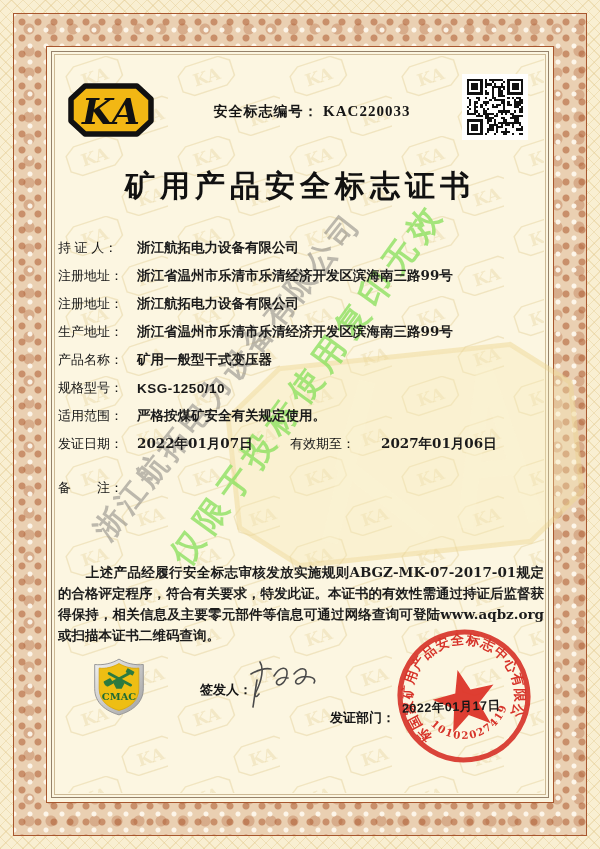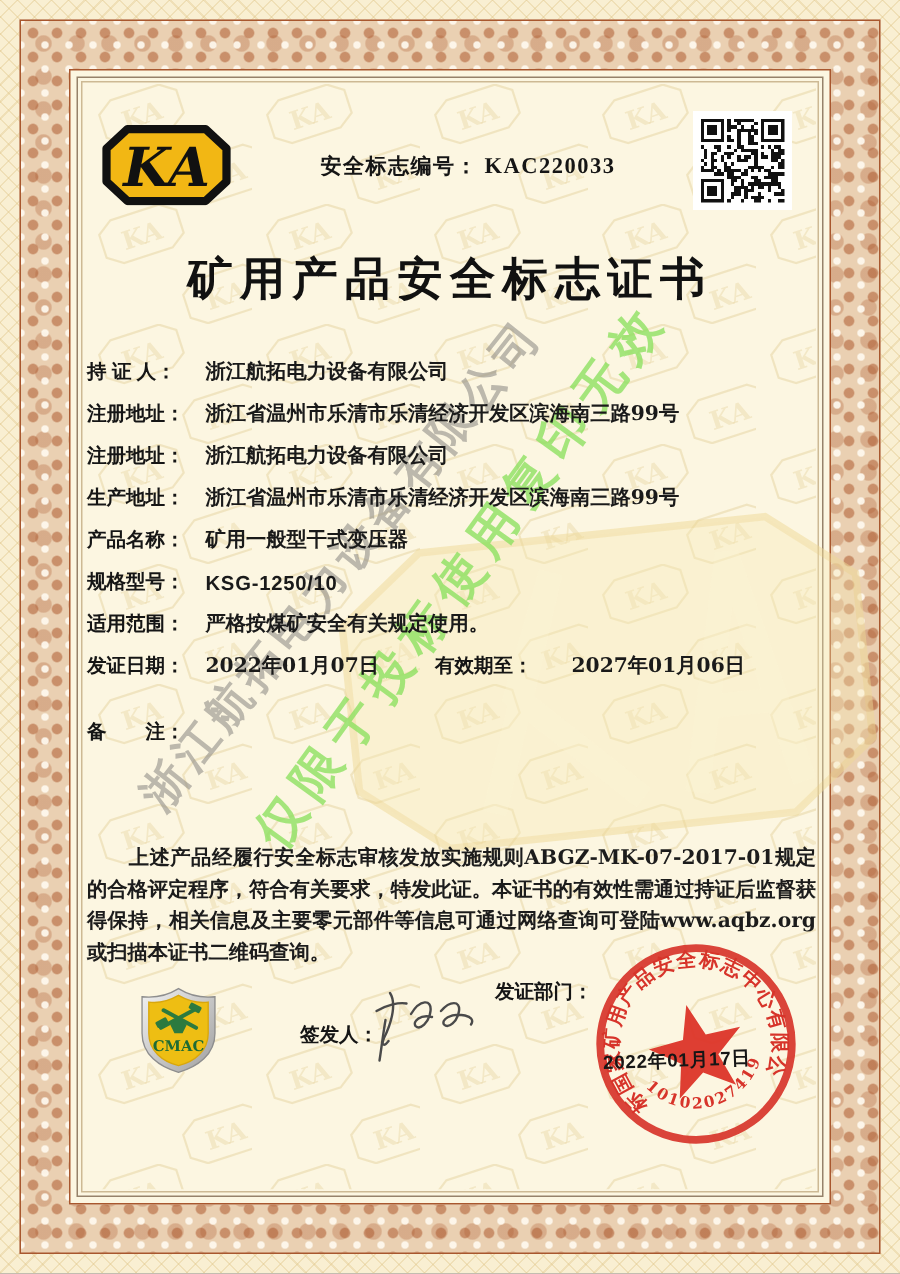--- a/index.html
+++ b/index.html
@@ -31,35 +31,35 @@
   .cert-line{position:absolute;left:0;right:0;top:102px;text-align:center;padding-left:24px;z-index:3;}
   .cert-label{font-size:14px;font-weight:900;color:#151515;letter-spacing:1px;}
   .cert-no{font-size:15px;font-weight:700;color:#151515;font-family:"Liberation Serif",serif;letter-spacing:1px;}
   .qr{position:absolute;left:462px;top:74px;width:66px;height:66px;background:#fff;padding:5px;box-sizing:border-box;z-index:3;}
   .title{position:absolute;left:0;right:0;top:166px;text-align:center;z-index:3;
       font-family:"DejaVu Serif","Liberation Serif",serif;font-size:30px;font-weight:900;
       color:#111;letter-spacing:5px;}
   
   .fields{position:absolute;left:58px;right:48px;top:234px;z-index:3;}
   .row{height:28px;display:flex;align-items:center;}
-  .lbl{font-size:13px;font-weight:700;color:#151515;min-width:79px;white-space:nowrap;flex:none;}
+  .lbl{font-size:13px;font-weight:400;color:#151515;min-width:79px;white-space:nowrap;flex:none;}
   .val{font-size:13.5px;font-weight:700;color:#1a1a1a;font-family:"DejaVu Serif","Liberation Serif",serif;white-space:nowrap;}
   .val.latin{font-family:"Liberation Sans",sans-serif;font-weight:700;letter-spacing:.5px;}
   .lbl.long{min-width:0;margin-right:26px;}
   .dates .val{width:153px;flex:none;}
   .dates .lbl2{min-width:85px;}
   
   .para{position:absolute;left:58px;right:56px;top:562px;z-index:3;
       font-family:"DejaVu Serif","Liberation Serif",serif;font-size:13.5px;font-weight:700;
       color:#1c1c1c;line-height:21px;text-align:justify;}
   
   .cmac{position:absolute;left:92px;top:658px;z-index:3;}
   .signer-label{position:absolute;left:200px;top:681px;font-size:13px;font-weight:900;color:#151515;z-index:3;}
   .signature{position:absolute;left:244px;top:654px;z-index:4;}
-  .dept-label{position:absolute;left:330px;top:652px;font-size:13px;font-weight:900;color:#151515;z-index:3;}
+  .dept-label{position:absolute;left:330px;top:709px;font-size:13px;font-weight:900;color:#151515;z-index:3;}
   .seal{position:absolute;left:396px;top:628px;z-index:5;transform:rotate(-14deg);}
   .seal-date{position:absolute;left:402px;top:699px;z-index:6;font-size:12.5px;font-weight:900;
       color:#161616;letter-spacing:.5px;transform:rotate(-2deg);}
   
   .wm{position:absolute;white-space:nowrap;z-index:2;font-weight:700;
       font-family:"DejaVu Serif","Liberation Serif",serif;transform-origin:center;}
   .wm-company{left:18px;top:356px;width:420px;text-align:center;font-size:30px;letter-spacing:4px;
       color:rgba(148,146,138,.62);transform:rotate(-51.5deg);}
   .wm-notice{left:92px;top:369px;width:420px;text-align:center;font-size:33px;letter-spacing:7px;
       color:rgba(139,224,94,.78);transform:rotate(-54deg);}

